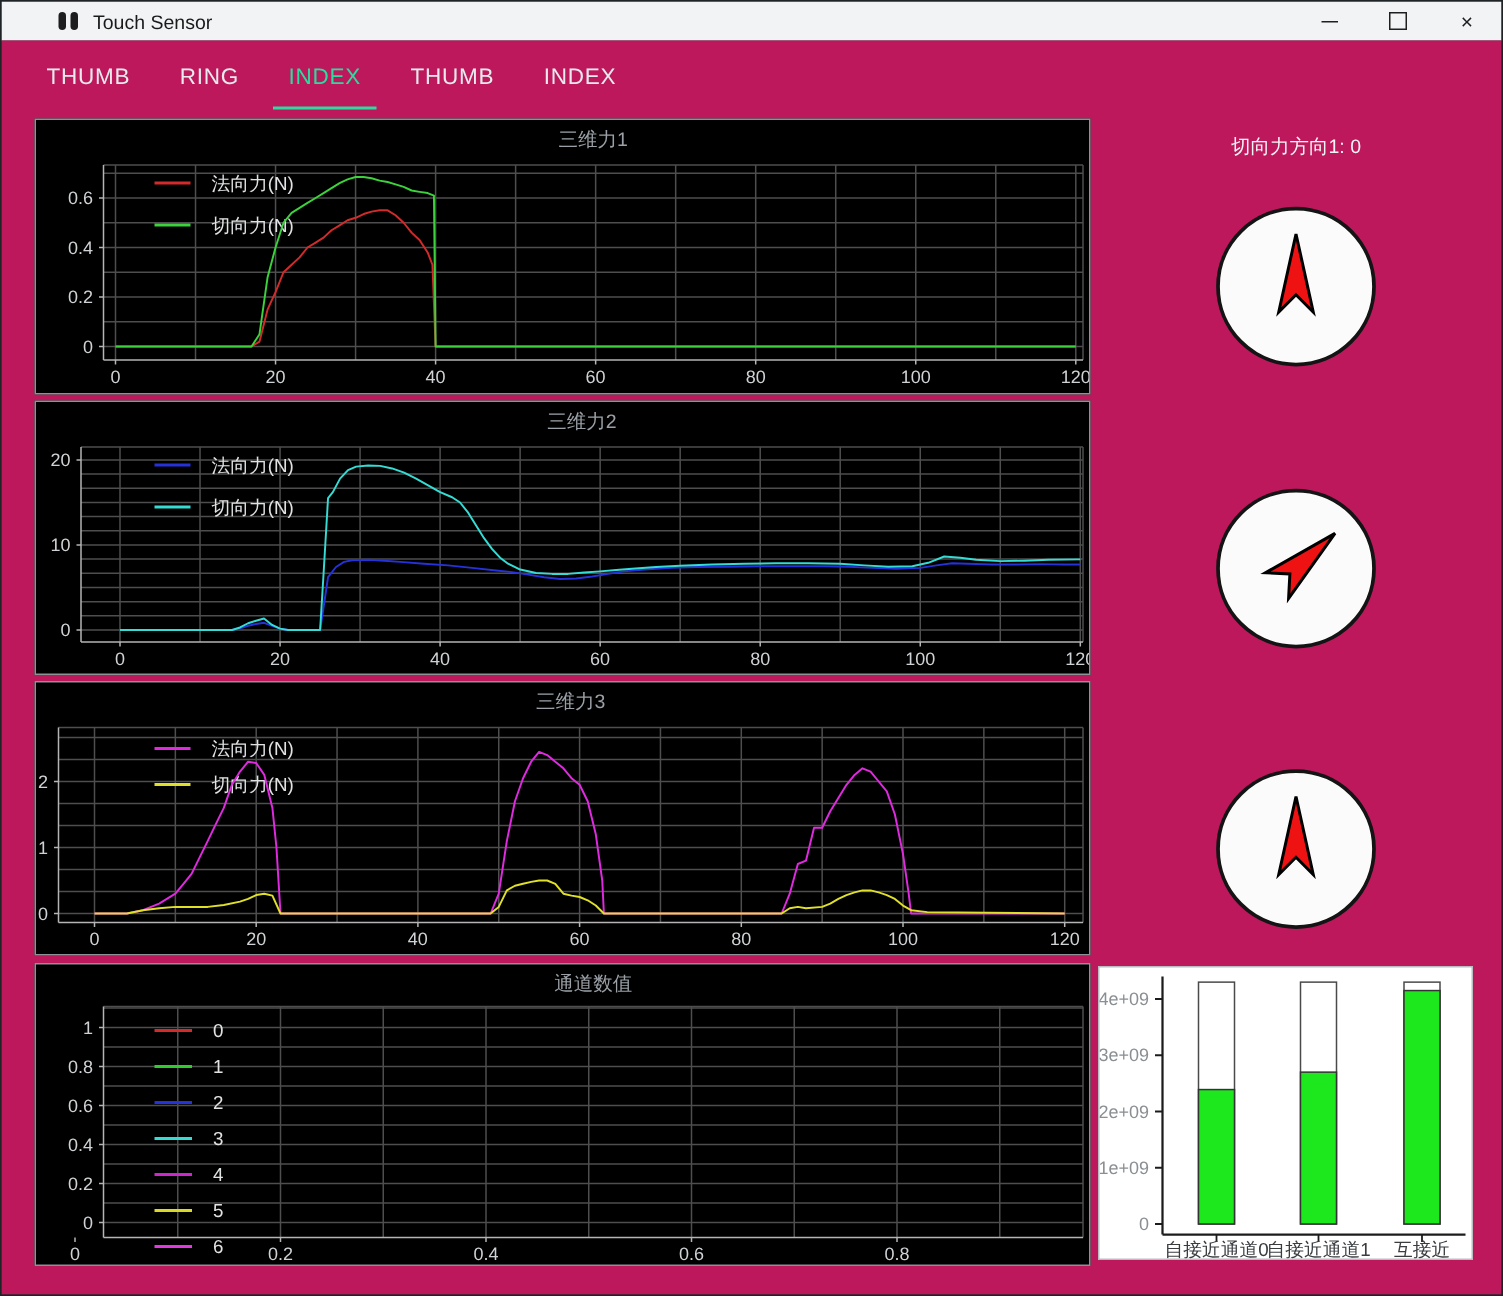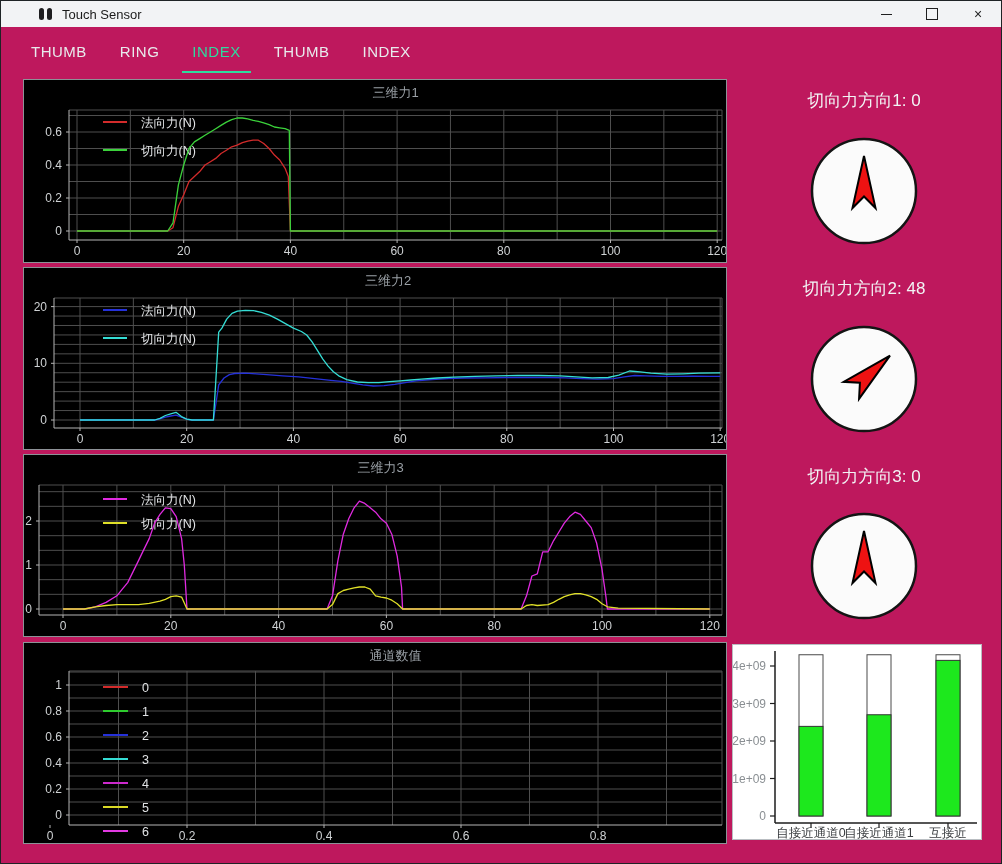--- a/index.html
+++ b/index.html
@@ -12,21 +12,21 @@
   .win-btn{width:46px;height:100%;display:flex;align-items:center;justify-content:center;color:#1f1f1f;font-size:14px;cursor:default;}
   .win-btn.min span{display:block;width:11px;border-top:1px solid #1f1f1f;}
   .win-btn.max span{display:block;width:10px;height:10px;border:1.2px solid #1f1f1f;}
   .app{position:absolute;left:0;top:26px;right:0;bottom:0;background:#be185d;}
   .tabs{position:absolute;left:0;top:0;width:100%;height:46px;display:flex;gap:13px;padding:12px 0 0 20px;box-sizing:border-box;}
   .tab{font-size:15px;line-height:26px;padding:0 10px;color:#e8ebed;letter-spacing:.5px;border-bottom:2px solid transparent;cursor:pointer;}
   .tab.active{color:#2edb9f;border-bottom-color:#2edb9f;}
   .chart-panel{position:absolute;left:22px;width:702px;background:#000;border:1px solid #8d9297;box-sizing:content-box;}
   #cp0{top:52px;height:182px;} #cp1{top:240px;height:181px;} #cp2{top:427px;height:181px;} #cp3{top:615px;height:200px;}
   .rightcol{position:absolute;left:724px;top:0;width:278px;height:100%;}
-  .gauge-label{position:absolute;left:0;width:100%;text-align:center;color:#f2f4f5;font-size:17px;}
+  .gauge-label{position:absolute;left:0;width:100%;text-align:center;color:#f2f4f5;font-size:13px;}
   #gl0{top:62px;} #gl1{top:250px;} #gl2{top:438px;}
   .gauge{position:absolute;left:83px;}
   #g0{top:108px;} #g1{top:296px;} #g2{top:483px;}
   .bar-panel{position:absolute;left:7px;top:617px;width:250px;height:196px;background:#ffffff;border:1px solid #b9bdc1;box-sizing:border-box;}
   svg{display:block;}
   text{font-family:"Liberation Sans",sans-serif;}
 </style>
 </head>
 <body>
 
@@ -303,26 +303,24 @@
           <text x="118" y="192.5" fill="#e0e2e4" font-size="12.5" text-anchor="start">6</text>
         </svg>
       </div>
 
     <div class="rightcol">
       <div class="gauge-label" id="gl0">切向力方向1: 0</div>
       <svg class="gauge" id="g0" width="112" height="112" viewBox="-56 -56 112 112">
           <circle cx="0" cy="0" r="52" fill="#fbfbfb" stroke="#141414" stroke-width="2.5"></circle>
           <polygon points="0,-35 11.5,17 0,5.5 -11.5,17" fill="#ee1212" stroke="#000" stroke-width="2" stroke-linejoin="miter" transform="rotate(0)"></polygon>
         </svg>
-      <div class="gauge-label" id="gl1">切向力方向2: 48</div>
       <svg class="gauge" id="g1" width="112" height="112" viewBox="-56 -56 112 112">
           <circle cx="0" cy="0" r="52" fill="#fbfbfb" stroke="#141414" stroke-width="2.5"></circle>
           <polygon points="0,-35 11.5,17 0,5.5 -11.5,17" fill="#ee1212" stroke="#000" stroke-width="2" stroke-linejoin="miter" transform="rotate(48)"></polygon>
         </svg>
-      <div class="gauge-label" id="gl2">切向力方向3: 0</div>
       <svg class="gauge" id="g2" width="112" height="112" viewBox="-56 -56 112 112">
           <circle cx="0" cy="0" r="52" fill="#fbfbfb" stroke="#141414" stroke-width="2.5"></circle>
           <polygon points="0,-35 11.5,17 0,5.5 -11.5,17" fill="#ee1212" stroke="#000" stroke-width="2" stroke-linejoin="miter" transform="rotate(0)"></polygon>
         </svg>
       <div class="bar-panel">
           <svg width="248" height="194">
             <line x1="42" y1="6" x2="42" y2="178" stroke="#1c1c1c" stroke-width="1.5"></line>
             <line x1="42" y1="178" x2="244" y2="178" stroke="#1c1c1c" stroke-width="1.5"></line>
             <line x1="37" y1="171" x2="42" y2="171" stroke="#1c1c1c" stroke-width="1.2"></line>
             <text x="33" y="175" fill="#8a8f93" font-size="12" text-anchor="end">0</text>

